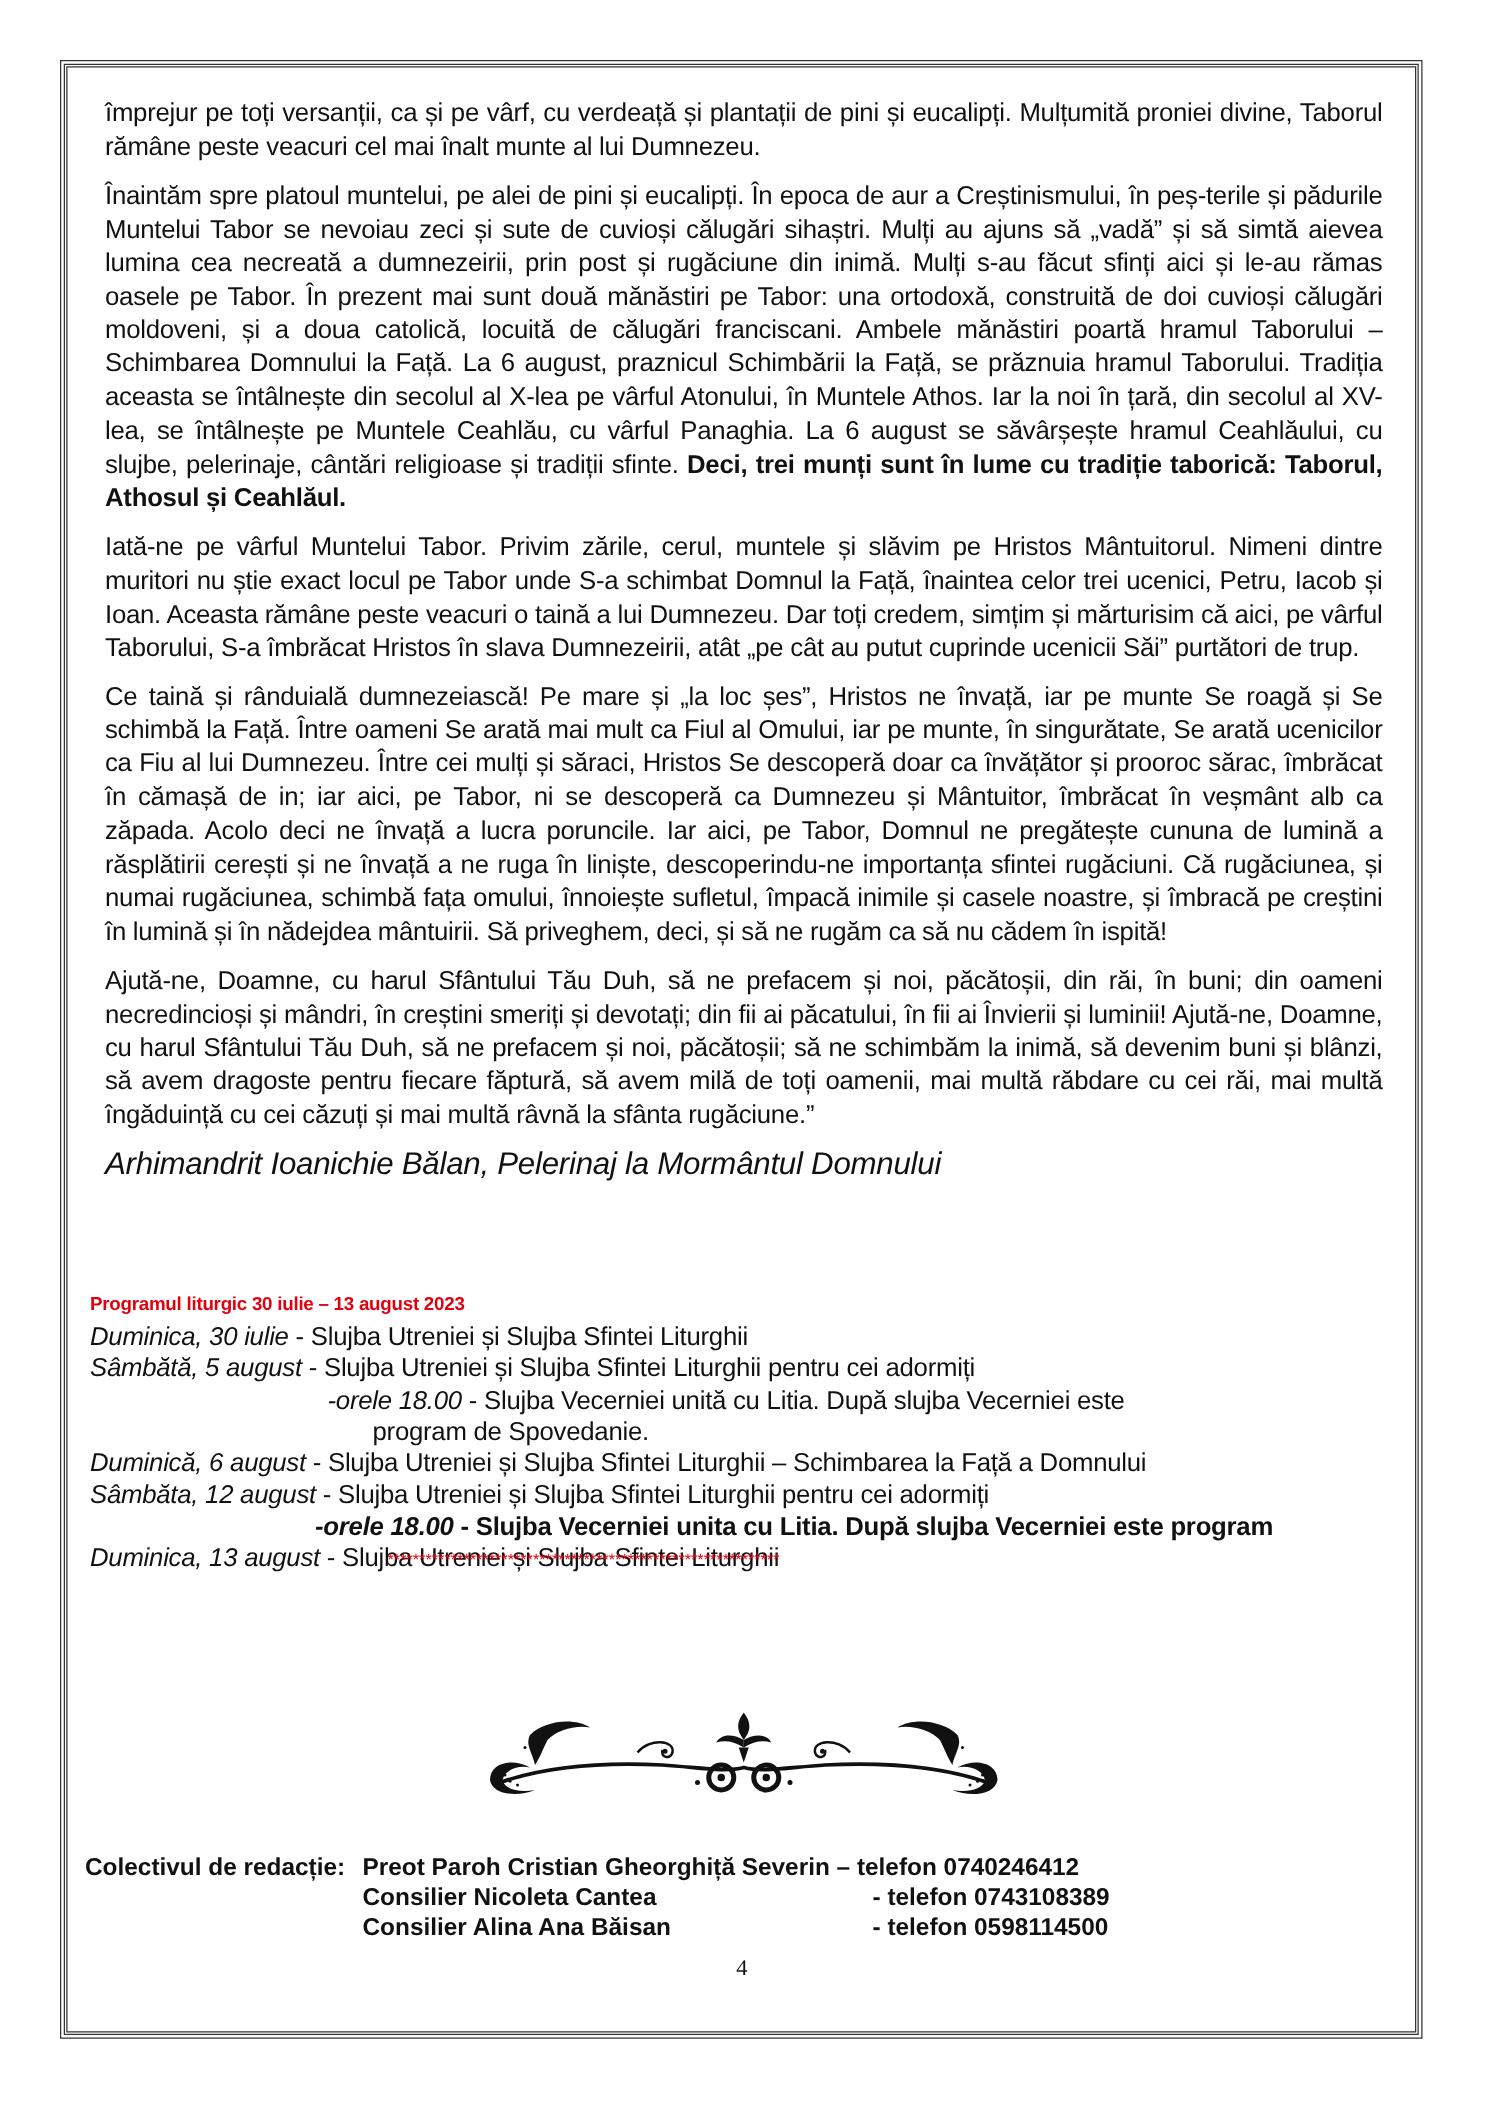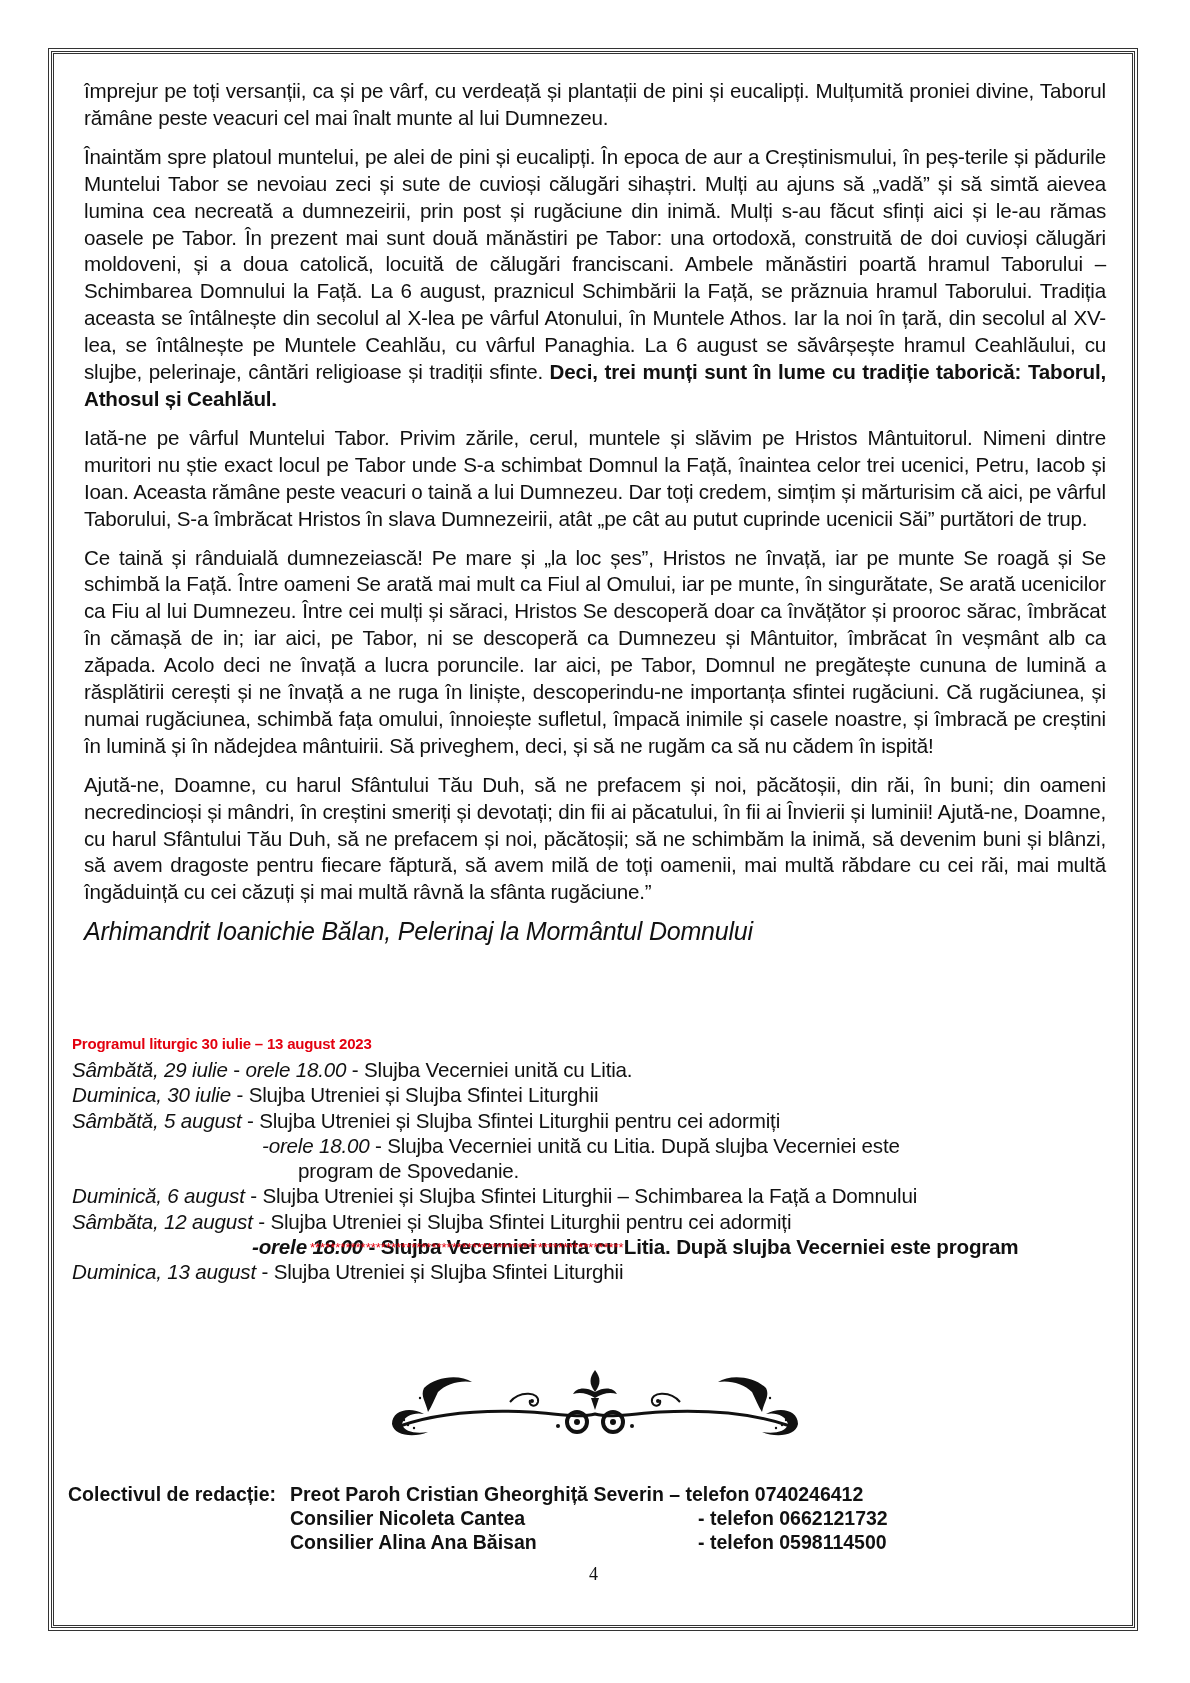--- a/index.html
+++ b/index.html
@@ -52,21 +52,20 @@
   <p>împrejur pe toți versanții, ca și pe vârf, cu verdeață și plantații de pini și eucalipți. Mulțumită proniei divine, Taborul rămâne peste veacuri cel mai înalt munte al lui Dumnezeu.</p>
   <p><span>Înaintăm spre platoul muntelui, pe alei de pini și eucalipți. În epoca de aur a Creștinismului, în peș-terile și pădurile Muntelui Tabor se nevoiau zeci și sute de cuvioși călugări sihaștri. Mulți au ajuns să „vadă” și să simtă aievea lumina cea necreată a dumnezeirii, prin post și rugăciune din inimă. Mulți s-au făcut sfinți aici și le-au rămas oasele pe Tabor. În prezent mai sunt două mănăstiri pe Tabor: una ortodoxă, construită de doi cuvioși călugări moldoveni, și a doua catolică, locuită de călugări franciscani. Ambele mănăstiri poartă hramul Taborului – Schimbarea Domnului la Față. La 6 august, praznicul Schimbării la Față, se prăznuia hramul Taborului. Tradiția aceasta se întâlnește din secolul al X-lea pe vârful Atonului, în Muntele Athos. Iar la noi în țară, din secolul al XV-lea, se întâlnește pe Muntele Ceahlău, cu vârful Panaghia. La 6 august se săvârșește hramul Ceahlăului, cu slujbe, pelerinaje, cântări religioase și tradiții sfinte.</span> <b>Deci, trei munți sunt în lume cu tradiție taborică: Taborul, Athosul și Ceahlăul.</b></p>
   <p>Iată-ne pe vârful Muntelui Tabor. Privim zările, cerul, muntele și slăvim pe Hristos Mântuitorul. Nimeni dintre muritori nu știe exact locul pe Tabor unde S-a schimbat Domnul la Față, înaintea celor trei ucenici, Petru, Iacob și Ioan. Aceasta rămâne peste veacuri o taină a lui Dumnezeu. Dar toți credem, simțim și mărturisim că aici, pe vârful Taborului, S-a îmbrăcat Hristos în slava Dumnezeirii, atât „pe cât au putut cuprinde ucenicii Săi” purtători de trup.</p>
   <p>Ce taină și rânduială dumnezeiască! Pe mare și „la loc șes”, Hristos ne învață, iar pe munte Se roagă și Se schimbă la Față. Între oameni Se arată mai mult ca Fiul al Omului, iar pe munte, în singurătate, Se arată ucenicilor ca Fiu al lui Dumnezeu. Între cei mulți și săraci, Hristos Se descoperă doar ca învățător și prooroc sărac, îmbrăcat în cămașă de in; iar aici, pe Tabor, ni se descoperă ca Dumnezeu și Mântuitor, îmbrăcat în veșmânt alb ca zăpada. Acolo deci ne învață a lucra poruncile. Iar aici, pe Tabor, Domnul ne pregătește cununa de lumină a răsplătirii cerești și ne învață a ne ruga în liniște, descoperindu-ne importanța sfintei rugăciuni. Că rugăciunea, și numai rugăciunea, schimbă fața omului, înnoiește sufletul, împacă inimile și casele noastre, și îmbracă pe creștini în lumină și în nădejdea mântuirii. Să priveghem, deci, și să ne rugăm ca să nu cădem în ispită!</p>
   <p>Ajută-ne, Doamne, cu harul Sfântului Tău Duh, să ne prefacem și noi, păcătoșii, din răi, în buni; din oameni necredincioși și mândri, în creștini smeriți și devotați; din fii ai păcatului, în fii ai Învierii și luminii! Ajută-ne, Doamne, cu harul Sfântului Tău Duh, să ne prefacem și noi, păcătoșii; să ne schimbăm la inimă, să devenim buni și blânzi, să avem dragoste pentru fiecare făptură, să avem milă de toți oamenii, mai multă răbdare cu cei răi, mai multă îngăduință cu cei căzuți și mai multă râvnă la sfânta rugăciune.”</p>
   <p class="sig">Arhimandrit Ioanichie Bălan, Pelerinaj la Mormântul Domnului</p>
 </div>
 
 <div class="program">
   <h2>Programul liturgic 30 iulie – 13 august 2023</h2>
-  <p class="prow"><i>Sâmbătă, 29 iulie</i><span> - </span><i>orele 18.00</i><span> - Slujba Vecerniei unită cu Litia.</span></p>
   <p class="prow"><i>Duminica, 30 iulie</i><span> - Slujba Utreniei și Slujba Sfintei Liturghii</span></p>
   <p class="prow"><i>Sâmbătă, 5 august</i><span> - Slujba Utreniei și Slujba Sfintei Liturghii pentru cei adormiți</span></p>
   <p class="prow indent1"><i>-orele 18.00</i><span> - Slujba Vecerniei unită cu Litia. După slujba Vecerniei este</span><span class="cont">program de Spovedanie.</span></p>
   <p class="prow"><i>Duminică, 6 august</i><span> - Slujba Utreniei și Slujba Sfintei Liturghii – Schimbarea la Față a Domnului</span></p>
   <p class="prow"><i>Sâmbăta, 12 august</i><span> - Slujba Utreniei și Slujba Sfintei Liturghii pentru cei adormiți</span></p>
   <p class="prow indent2"><i>-orele 18.00</i><span> - Slujba Vecerniei unita cu Litia. După slujba Vecerniei este program</span></p>
   <p class="prow"><i>Duminica, 13 august</i><span> - Slujba Utreniei și Slujba Sfintei Liturghii</span></p>
 </div>
 
 <div class="stars">**************************************************************</div>
@@ -116,21 +115,21 @@
   </g>
 </svg>
 
 <div class="editorial">
   <div class="ed-row">
     <span class="c1">Colectivul de redacție:</span>
     <span class="c2"><span>Preot Paroh Cristian Gheorghiță Severin</span> <span>– telefon 0740246412</span></span>
   </div>
   <div class="ed-row">
     <span class="c2">Consilier Nicoleta Cantea</span>
-    <span class="c3">- telefon 0662121732</span>
+    <span class="c3">- telefon 0743108389</span>
   </div>
   <div class="ed-row">
     <span class="c2">Consilier Alina Ana Băisan</span>
     <span class="c3">- telefon 0598114500</span>
   </div>
 </div>
 
 <div class="pagenum">4</div>
 
 </body></html>

